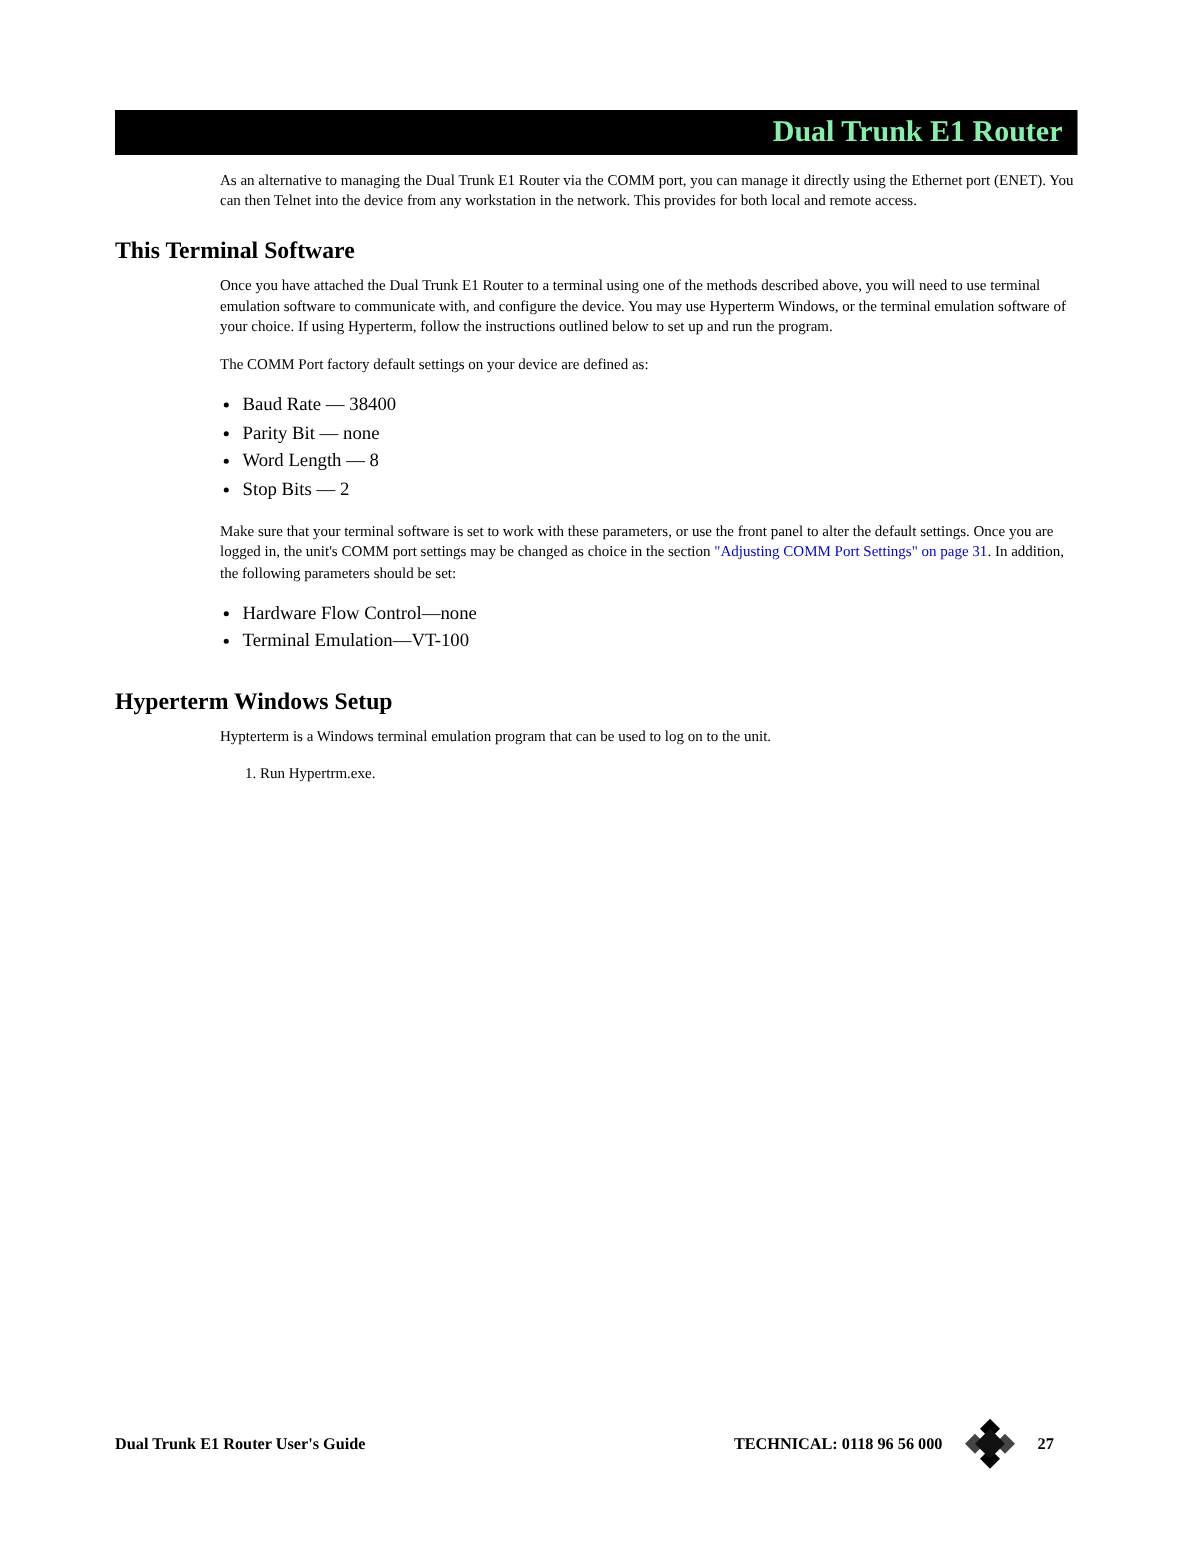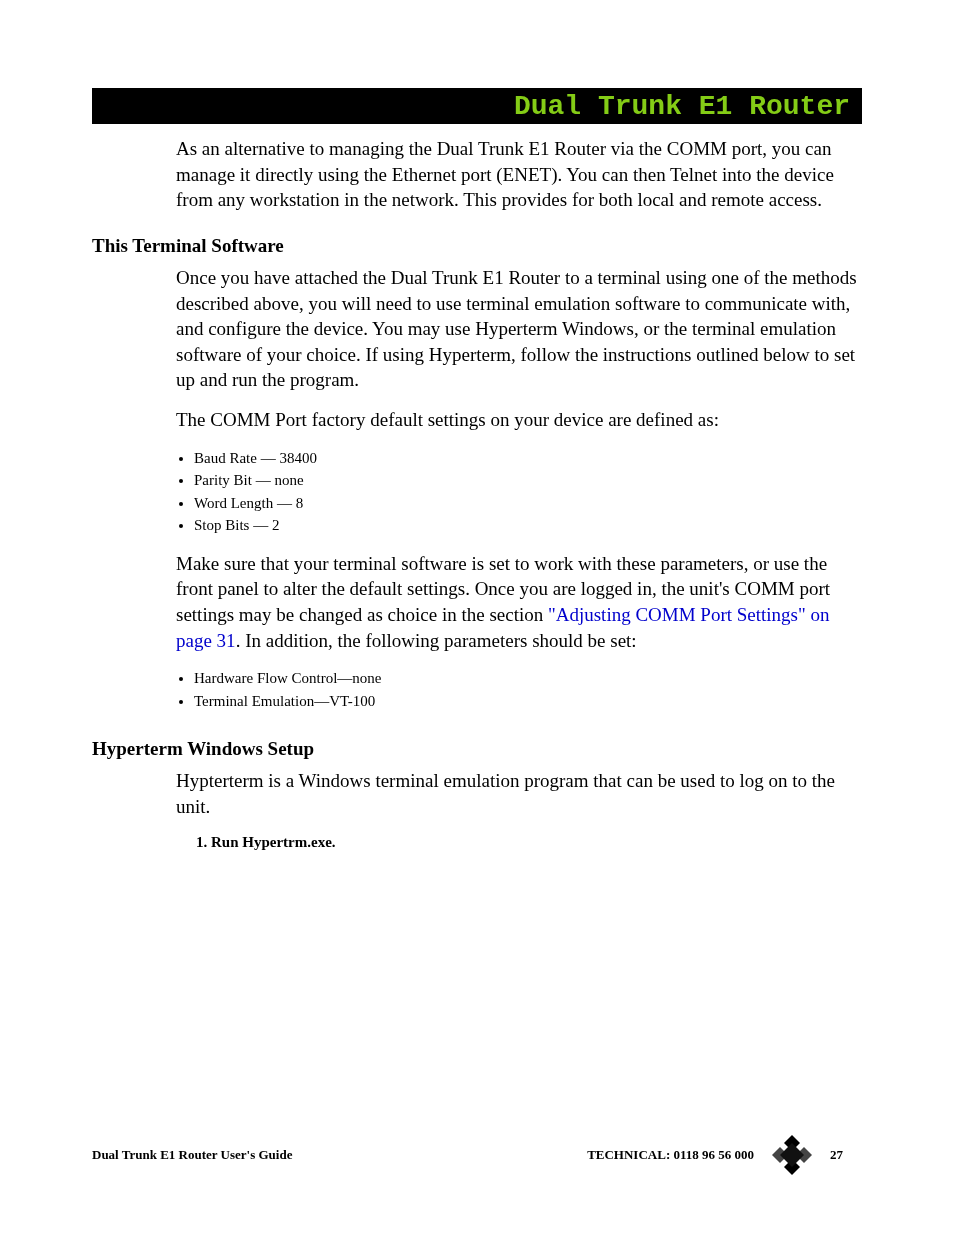--- a/index.html
+++ b/index.html
@@ -24,50 +24,50 @@
     height: 36px;
     width: 100%;
     display: flex;
     align-items: center;
     justify-content: flex-end;
     padding-right: 12px;
     box-sizing: border-box;
     margin-bottom: 12px;
   }
   .header-bar span {
-    color: #84cc16;
+    color: #86efac;
     font-weight: bold;
-    font-size: 28px;
-    font-family: Liberation Mono, monospace;
+    font-size: 24px;
+    font-family: Liberation Serif, serif;
   }
   h2.section {
     font-size: 19px;
     font-weight: bold;
     margin: 10px 0 8px 0;
     font-family: "Times New Roman", Times, serif;
   }
   .body-text {
-    font-size: 19px;
+    font-size: 12px;
     line-height: 1.35;
     margin: 0 0 14px 84px;
     font-family: "Times New Roman", Times, serif;
   }
   ul.bullets {
     margin: 0 0 14px 84px;
     padding-left: 18px;
     font-size: 15px;
     line-height: 1.5;
   }
   ul.bullets li {
     margin: 0;
     padding: 0;
   }
   .step {
-    font-size: 15px;
-    font-weight: bold;
+    font-size: 12px;
+    font-weight: normal;
     margin: 0 0 14px 104px;
   }
   a.xref {
     color: #0000cc;
     text-decoration: none;
   }
   .footer {
     position: absolute;
     bottom: 60px;
     left: 92px;

